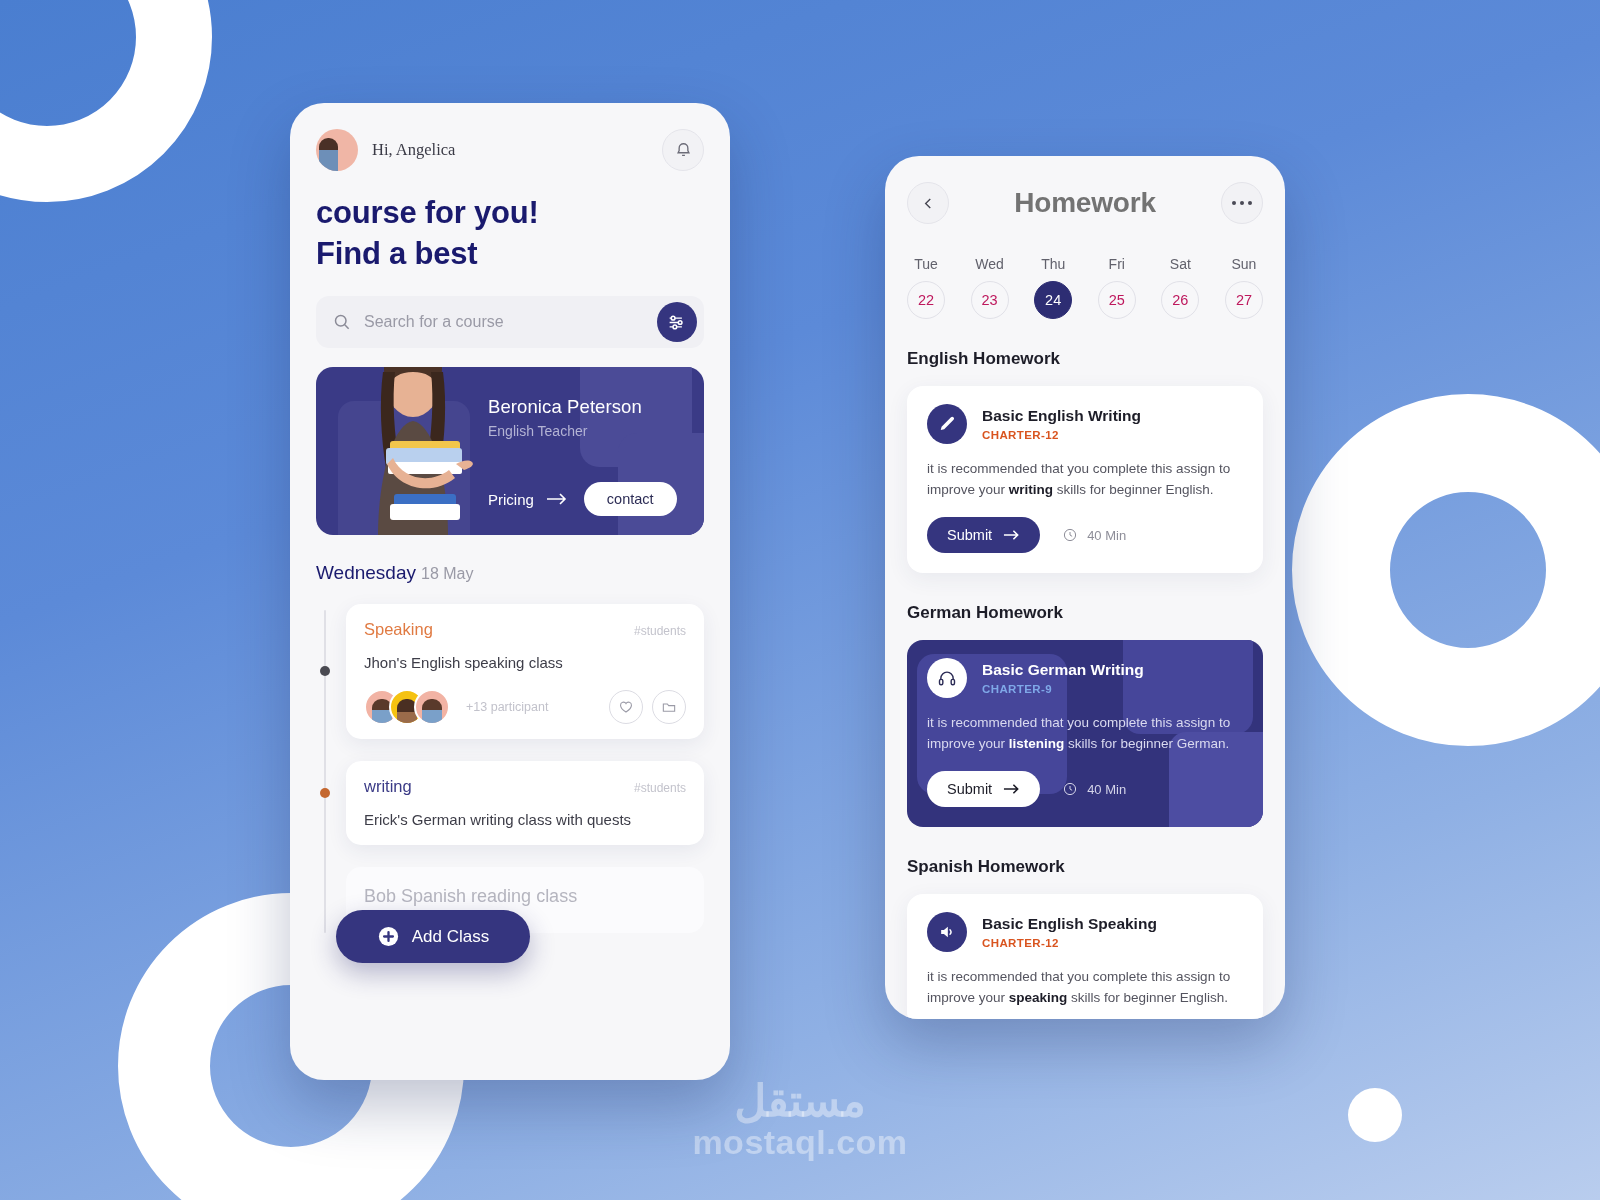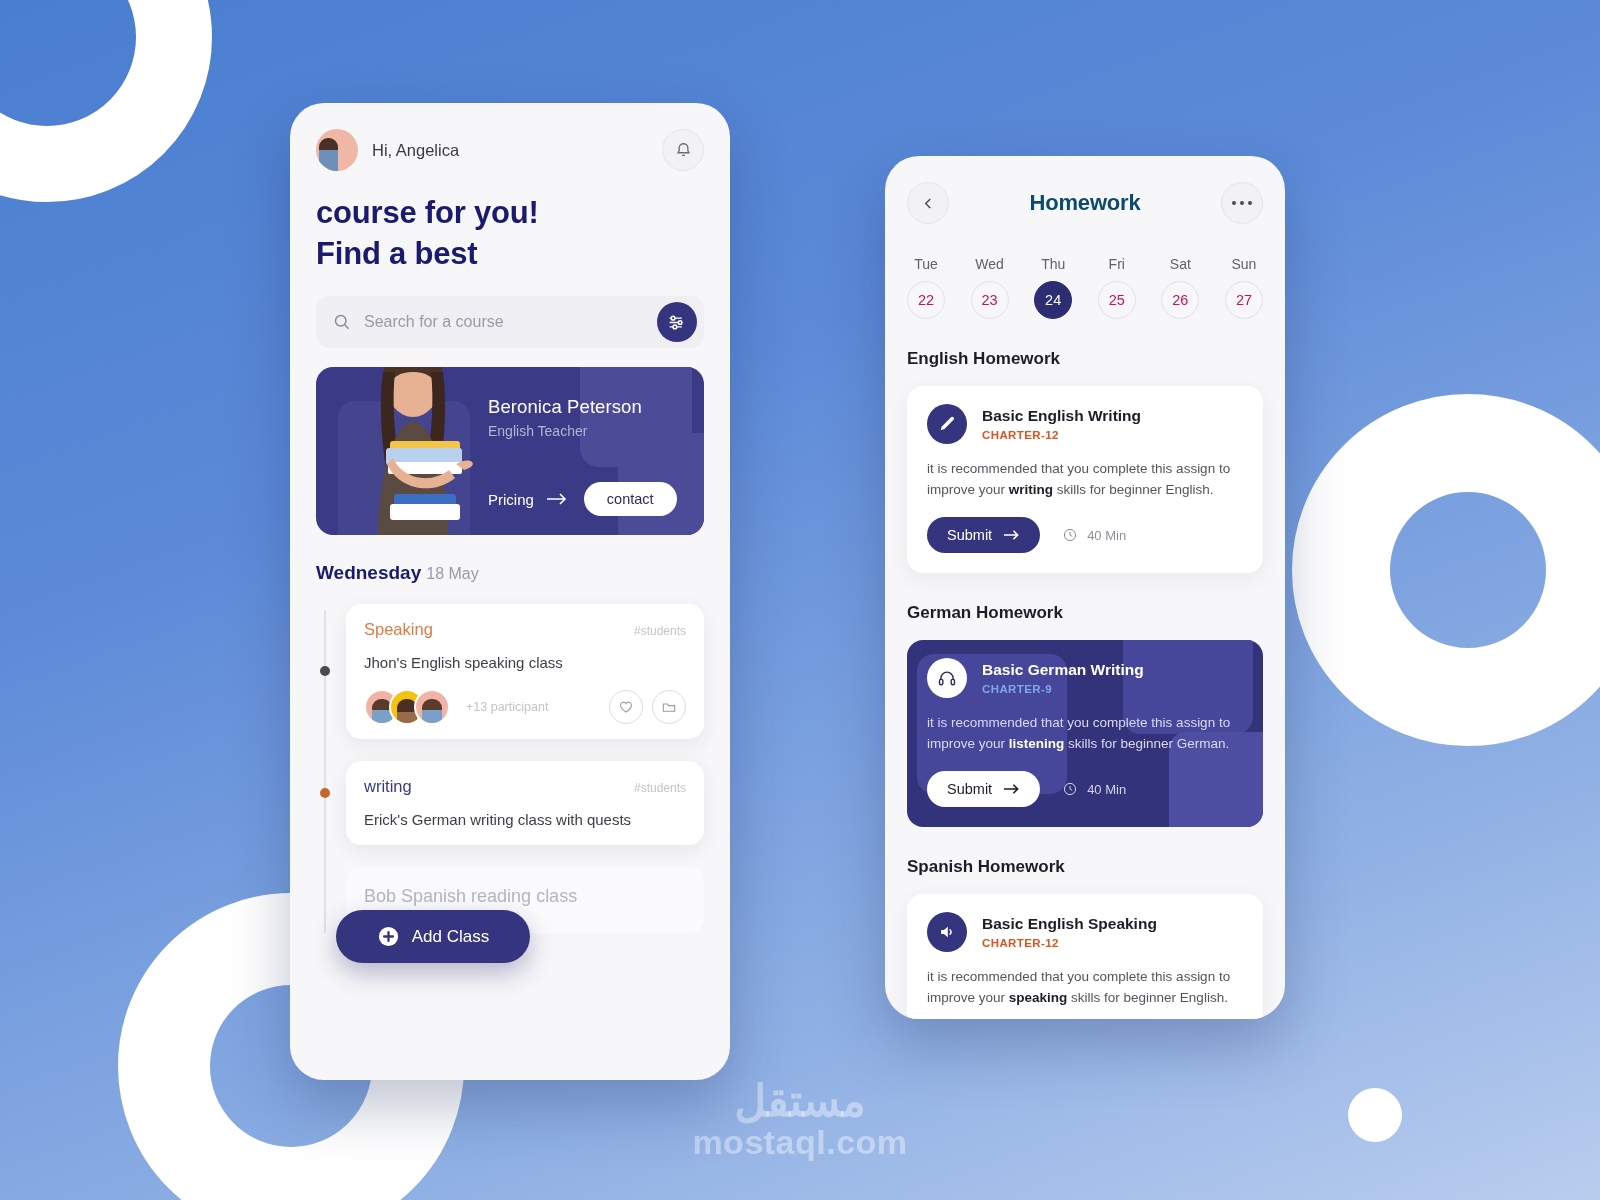--- a/index.html
+++ b/index.html
@@ -56,21 +56,21 @@
   .avatar-main {
     width: 42px; height: 42px; border-radius: 50%;
     background: radial-gradient(circle at 32% 58%, #7b93b8 0 16%, #f0b6a6 17% 100%);
     position: relative; overflow: hidden; flex: none;
   }
   .avatar-main::after {
     content: ""; position: absolute; left: 3px; top: 9px;
     width: 19px; height: 34px; border-radius: 9px 9px 0 0;
     background: linear-gradient(180deg,#4a3026 0 34%,#6d8fb8 35% 100%);
   }
-  .greeting { font-size: 16.5px; color: #3a3a46; }
+  .greeting { font-size: 16.5px; color: #3a3a46; font-family: Liberation Serif, serif; }
   .icon-btn-round {
     width: 42px; height: 42px; border-radius: 50%;
     background: #f2f2f5; border: 1px solid #e4e4ea;
     display: flex; align-items: center; justify-content: center; flex: none;
   }
   .bell { width: 19px; height: 19px; stroke: #6c6c78; fill: none; stroke-width: 1.7; }
 
   
   .hero-title {
     margin-top: 22px;
@@ -115,21 +115,21 @@
   .tc-pricing { font-size: 15px; color: #ffffff; display: flex; align-items: center; gap: 12px; }
   .tc-arrow { width: 22px; height: 14px; stroke: #ffffff; fill: none; stroke-width: 1.6; }
   .contact-btn {
     background: #ffffff; color: #2c2c55; border: none;
     font-family: inherit; font-size: 14.5px;
     padding: 9px 23px; border-radius: 20px; cursor: pointer;
   }
 
   
   .day-head { margin-top: 27px; font-size: 19px; }
-  .day-head .dh-day { font-weight: bold; color: #1a1a6e; }
+  .day-head .dh-day { font-weight: normal; color: #1a1a6e; }
   .day-head .dh-date { color: #9a9aa6; font-size: 16px; margin-left: 5px; }
 
   .timeline { margin-top: 18px; display: flex; position: relative; }
   .times { width: 70px; flex: none; padding-top: 4px; }
   .time-row {
     height: 61px; font-size: 15px; color: #a9a9b4; display: flex; align-items: flex-start;
   }
   .tl-rail {
     width: 2px; background: #e0e0e6; flex: none; margin: 8px 20px 0 8px;
     position: relative; border-radius: 2px;
@@ -183,21 +183,21 @@
   .plus-ic { width: 23px; height: 23px; }
 
   .event-card.ghost {
     margin-top: 22px; background: #fbfbfd; box-shadow: none;
     color: #b5b5bf; padding-top: 19px; padding-bottom: 26px;
   }
   .ghost-title { font-size: 18px; color: #b5b5bf; }
 
   
   .hw-top { display: flex; align-items: center; justify-content: space-between; padding-top: 26px; }
-  .hw-title { font-size: 22px; font-weight: bold; color: #0c4a6e; letter-spacing: -0.2px; }
+  .hw-title { font-size: 28px; font-weight: bold; color: #737373; letter-spacing: -0.2px; }
   .chev { width: 17px; height: 17px; stroke: #4a4a55; fill: none; stroke-width: 2; }
   .dots-ic { display: flex; gap: 3.5px; }
   .dots-ic i { width: 4.5px; height: 4.5px; border-radius: 50%; background: #4a4a55; display: block; }
 
   .days { display: flex; justify-content: space-between; margin-top: 32px; }
   .day { display: flex; flex-direction: column; align-items: center; gap: 9px; cursor: pointer; }
   .day-name { font-size: 14px; color: #61616c; }
   .day-num {
     width: 38px; height: 38px; border-radius: 50%;
     border: 1.5px solid #e1e1e8; background: transparent;

